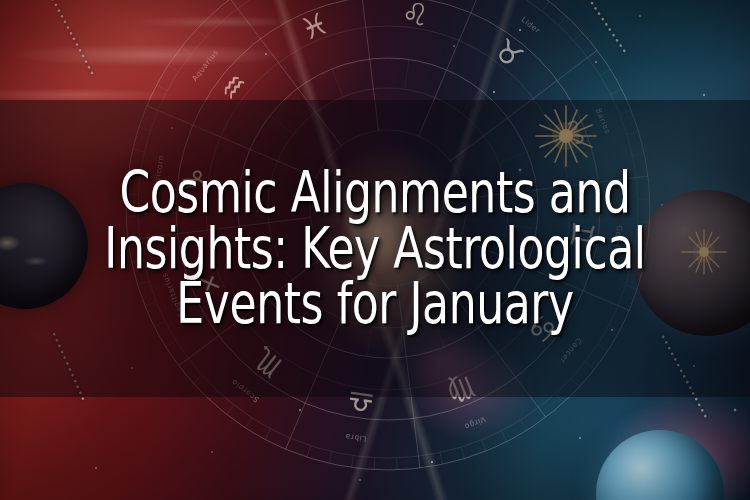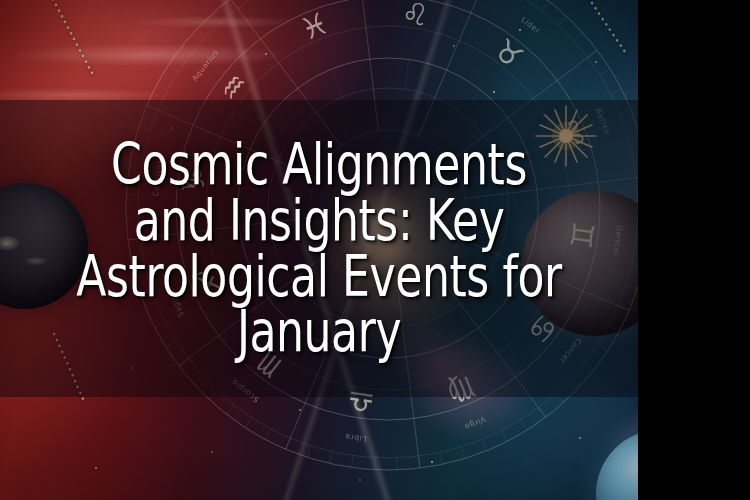--- a/index.html
+++ b/index.html
@@ -6,21 +6,21 @@
     margin: 0;
     padding: 0;
     background: #000;
   }
   body {
     font-family: "Liberation Sans", sans-serif;
   }
 
   #banner {
     position: relative;
-    width: 638px;
+    width: 750px;
     height: 500px;
     overflow: hidden;
     background: #0b0d16;
   }
 
   
   .layer {
     position: absolute;
     inset: 0;
     pointer-events: none;

